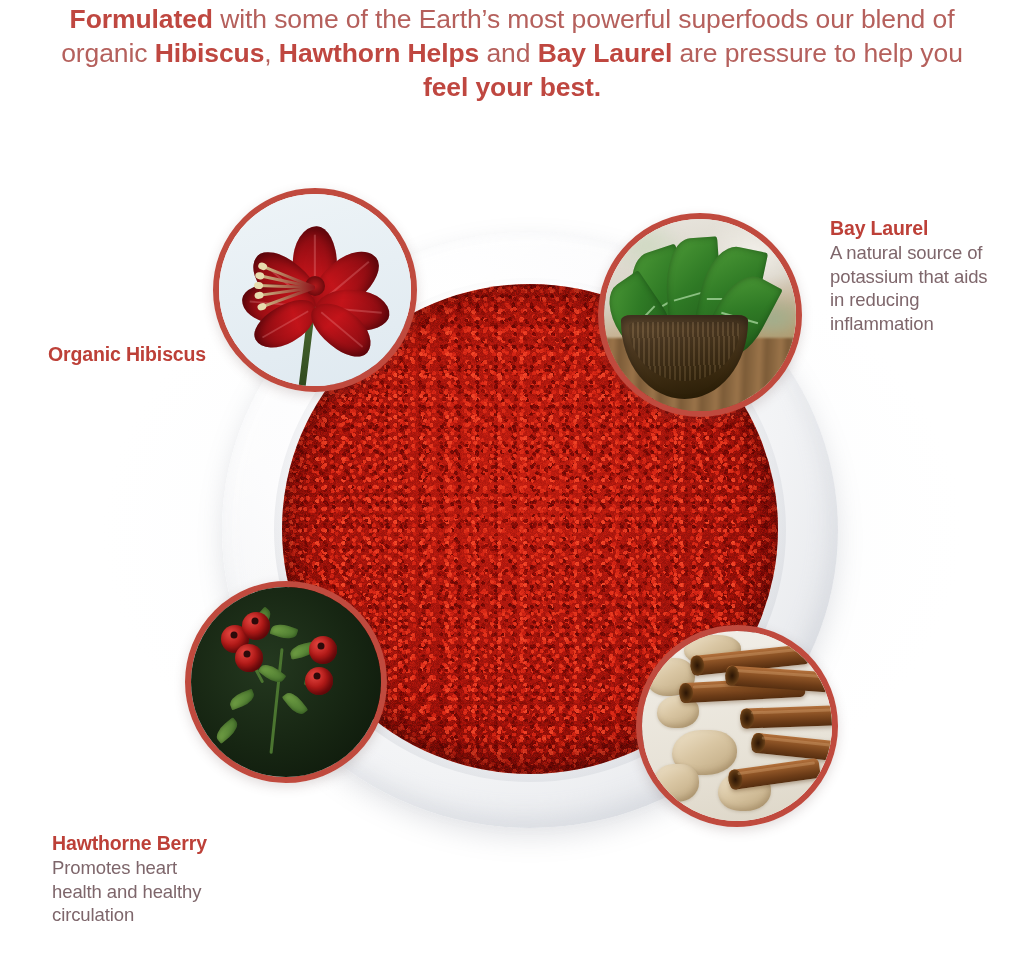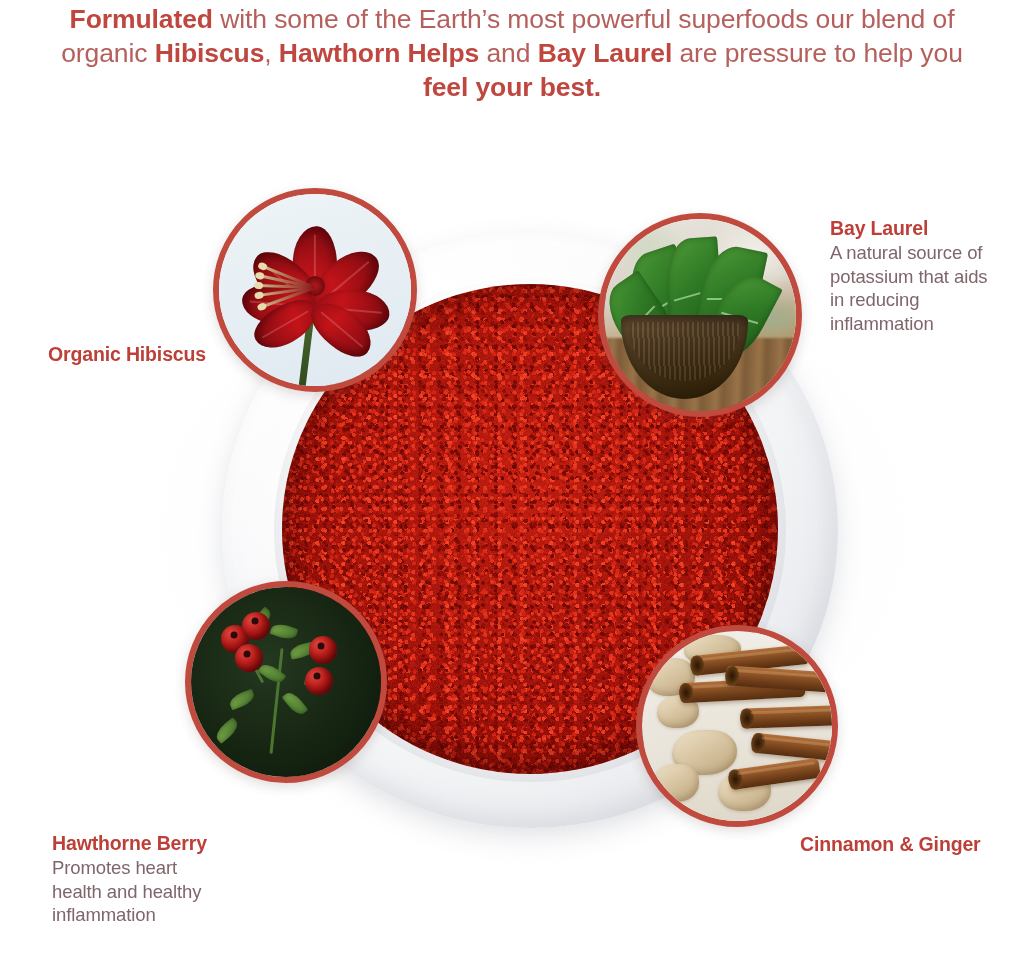--- a/index.html
+++ b/index.html
@@ -403,18 +403,17 @@
   <div class="desc">A natural source of
 potassium that aids
 in reducing
 inflammation</div>
 </div>
 
 <div class="callout co-hawthorn">
   <div class="title">Hawthorne Berry</div>
   <div class="desc">Promotes heart
 health and healthy
-inflammation</div>
+circulation</div>
 </div>
 
 <div class="callout co-cinnamon">
-  <div class="title">Cinnamon &amp; Ginger</div>
 </div>
 
 </body></html>

